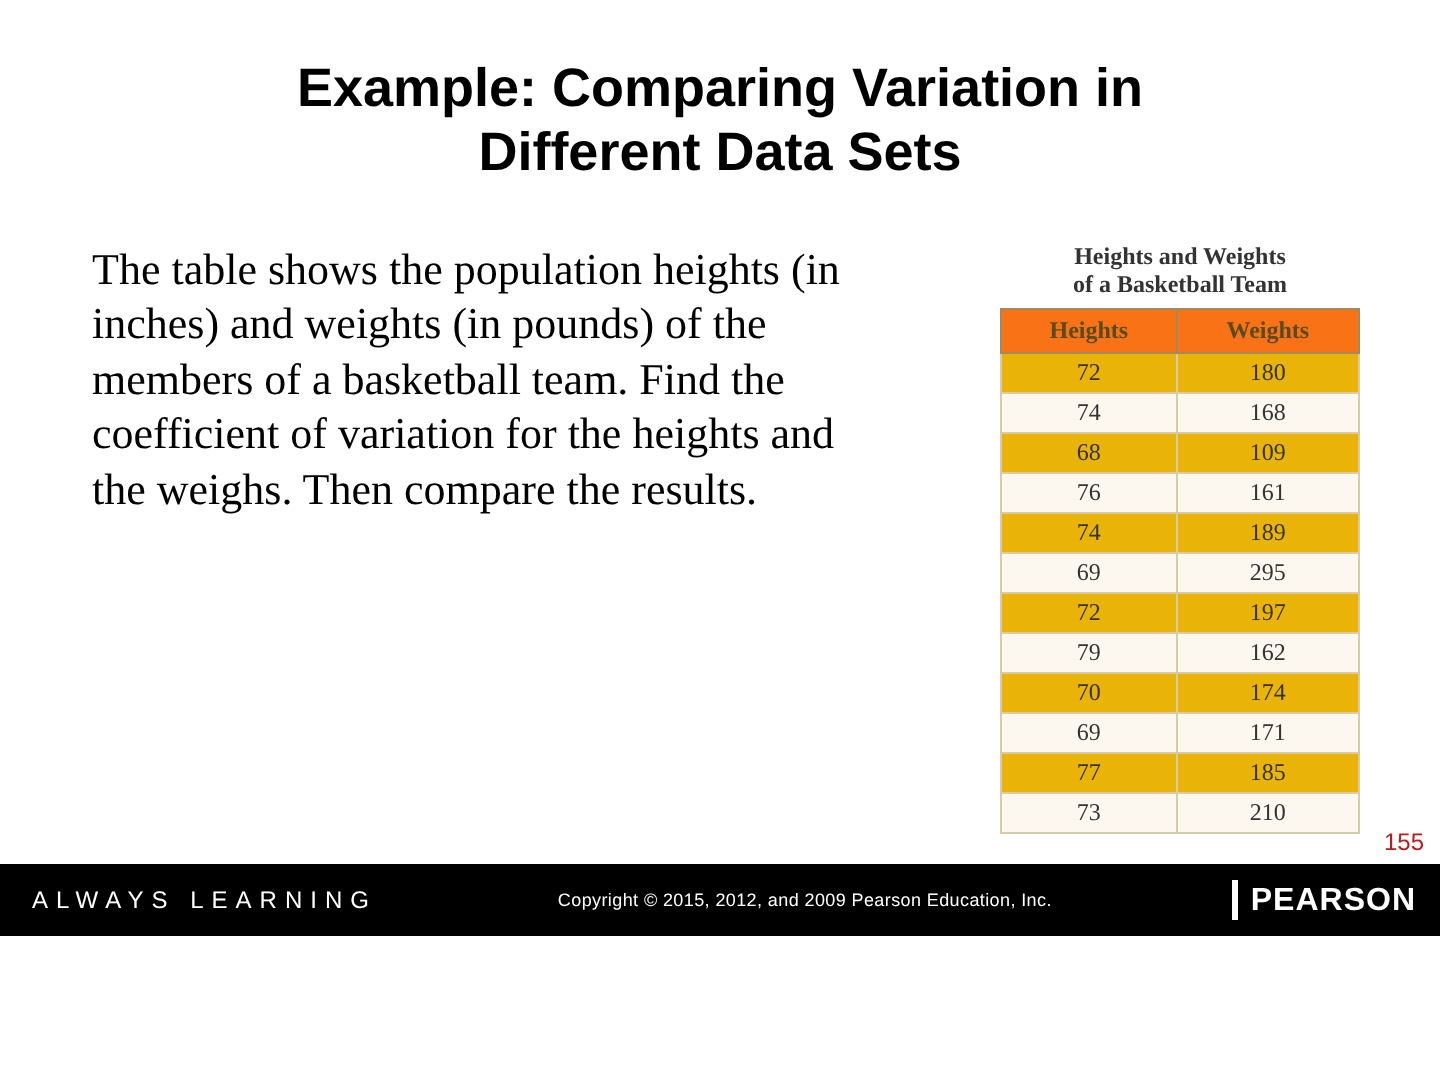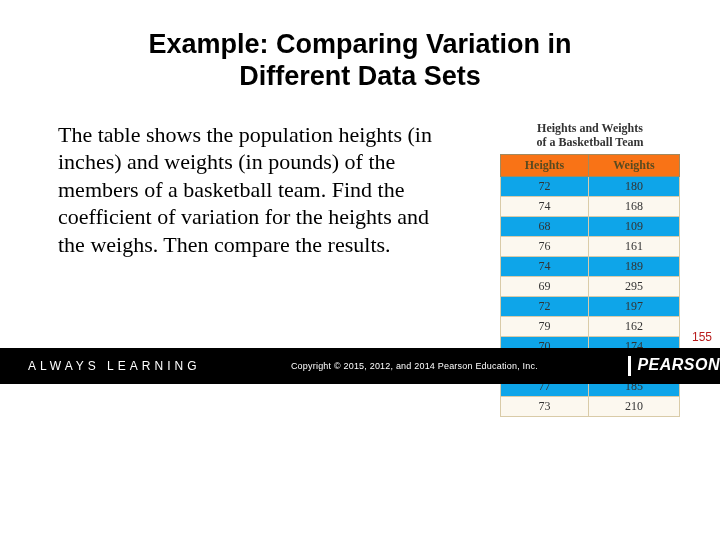--- a/index.html
+++ b/index.html
@@ -1,30 +1,30 @@
 <!DOCTYPE html>
 <html><head>
 <meta charset="utf-8">
 <style>
   * { margin: 0; padding: 0; box-sizing: border-box; }
   html, body { width: 720px; height: 540px; font-family: "Times New Roman", Times, serif; background: #fff; overflow: hidden; }
-  .slide { width: 720px; height: 384px; position: relative; }
+  .slide { width: 720px; height: 468px; position: relative; }
   .title { text-align: center; font-family: Arial, Helvetica, sans-serif; font-weight: bold; font-size: 27px; color: #000; padding: 28px 60px 0 60px; line-height: 1.2; }
   .body-row { display: flex; padding: 28px 40px 0 46px; gap: 24px; }
-  .body-text { flex: 1; font-size: 22px; line-height: 1.25; color: #000; margin-left: 12px; }
+  .body-text { flex: 1; font-size: 22px; line-height: 1.25; color: #000; }
   .data-table-wrap { flex: 0 0 180px; font-family: "Times New Roman", serif; margin-left: 35px; }
   .tbl-title { text-align: center; font-weight: bold; font-size: 12px; color: #333; line-height: 1.2; margin-bottom: 4px; }
   table { border-collapse: collapse; width: 100%; font-size: 12px; }
   th { background: #f97316; border: 1px solid #a08a60; padding: 3px 6px; font-weight: bold; color: #5a4a20; }
-  td { border: 1px solid #d9cba8; border-top: none; padding: 2px 6px; text-align: center; color: #333; background: #0ea5e9; }
+  td { border: 1px solid #d9cba8; border-top: none; padding: 2px 6px; text-align: center; color: #333; background: #eab308; }
   tr:nth-child(even) td { background: #fcf8ef; }
   .footer { position: absolute; left: 0; right: 0; bottom: 0; height: 36px; background: #000; display: flex; align-items: center; color: #fff; font-family: Arial, sans-serif; }
-  .always { font-size: 12px; letter-spacing: 4px; padding-left: 28px; flex: 0 0 auto; font-weight: 300; }
+  .always { font-size: 12px; letter-spacing: 4px; padding-left: 16px; flex: 0 0 auto; font-weight: 300; }
   .copyright { flex: 1; text-align: center; font-size: 9px; letter-spacing: 0.2px; }
-  .pearson { flex: 0 0 auto; display: flex; align-items: flex-start; gap: 6px; font-style: italic; }
+  .pearson { flex: 0 0 auto; padding-right: 12px; display: flex; align-items: flex-end; gap: 6px; }
   .pearson-bar { width: 3px; height: 20px; background: #fff; display: inline-block; }
   .pearson-text { font-size: 16px; font-weight: bold; letter-spacing: 0.5px; }
   .pagenum { position: absolute; right: 8px; bottom: 40px; font-family: Arial, sans-serif; font-size: 12px; color: #b91c1c; }
 </style>
 </head>
 <body>
 <div class="slide">
 
 <div class="title">
   <span>Example: Comparing Variation in</span><br>
@@ -97,20 +97,20 @@
             </tr>
           </tbody>
     </table>
   </div>
 </div>
 
 <div class="pagenum">155</div>
 
 <div class="footer">
   <div class="always">ALWAYS LEARNING</div>
-  <div class="copyright">Copyright © 2015, 2012, and 2014 Pearson Education, Inc.</div>
+  <div class="copyright">Copyright © 2015, 2012, and 2009 Pearson Education, Inc.</div>
   <div class="pearson">
     <span class="pearson-bar"></span>
     <span class="pearson-text">PEARSON</span>
   </div>
 </div>
 
 </div>
 
 </body></html>

